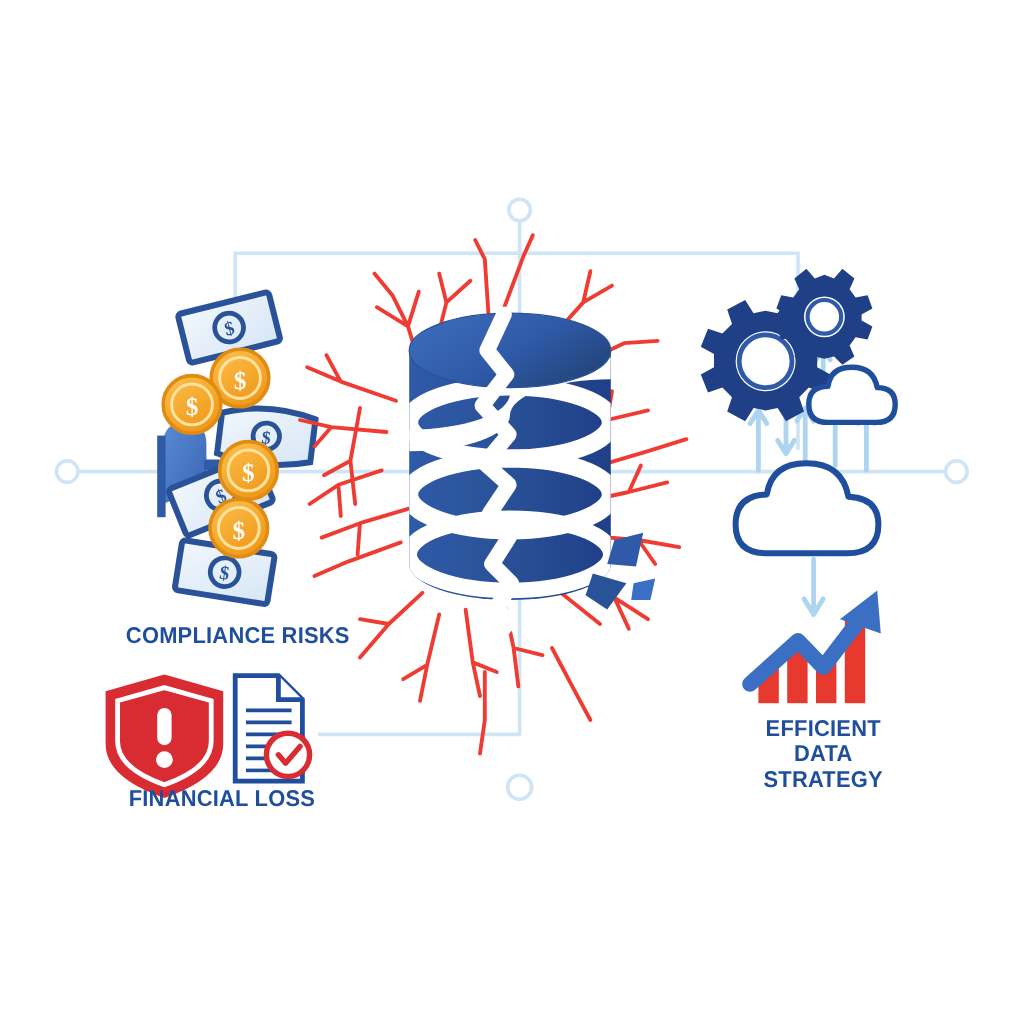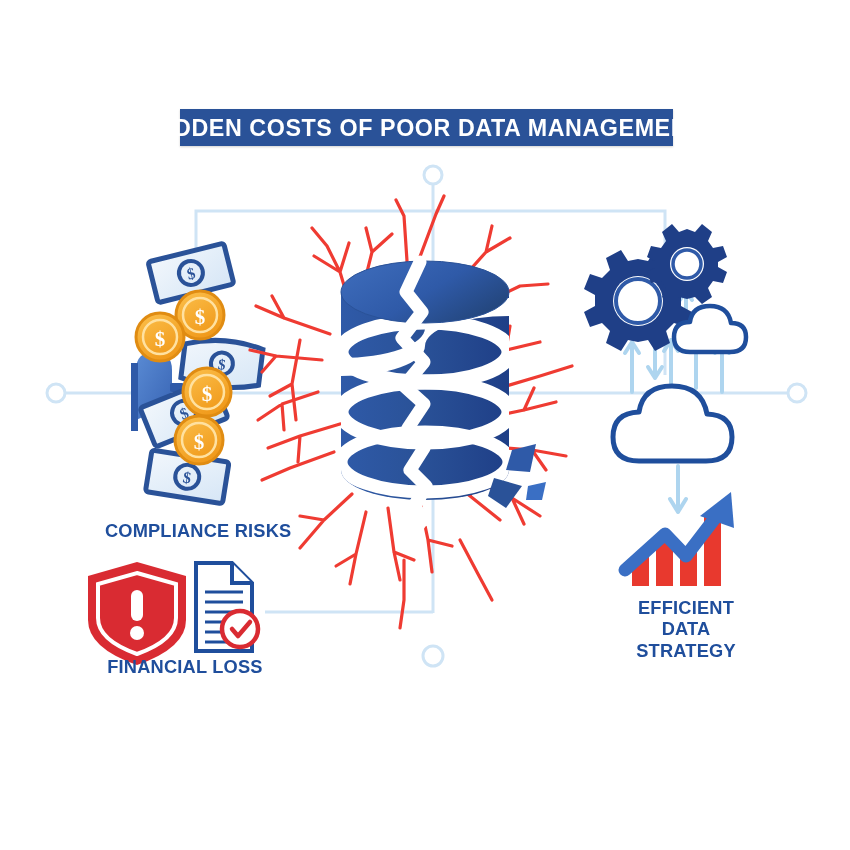--- a/index.html
+++ b/index.html
@@ -302,23 +302,20 @@
         <rect x="632" y="556" width="17" height="30"></rect>
         <rect x="656" y="538" width="17" height="48"></rect>
         <rect x="680" y="548" width="17" height="38"></rect>
         <rect x="704" y="516" width="17" height="70"></rect>
       </g>
       <path d="M625 570 L665 534 L686 556 L722 509" fill="none" stroke="#3a6fc4" stroke-width="13" stroke-linejoin="round" stroke-linecap="round"></path>
       <path d="M731 492 L734 528 L700 516 Z" fill="#3a6fc4"></path>
     </g>
   </svg>
 
-  <div class="title-banner">
-    <span>HIDDEN COSTS OF POOR DATA MANAGEMENT</span>
-  </div>
 
   <div class="caption" id="cap-compliance">COMPLIANCE RISKS</div>
 
   <div class="caption" id="cap-financial">FINANCIAL LOSS</div>
 
   <div class="caption" id="cap-efficient">
     <div>EFFICIENT</div>
     <div>DATA STRATEGY</div>
   </div>
 

